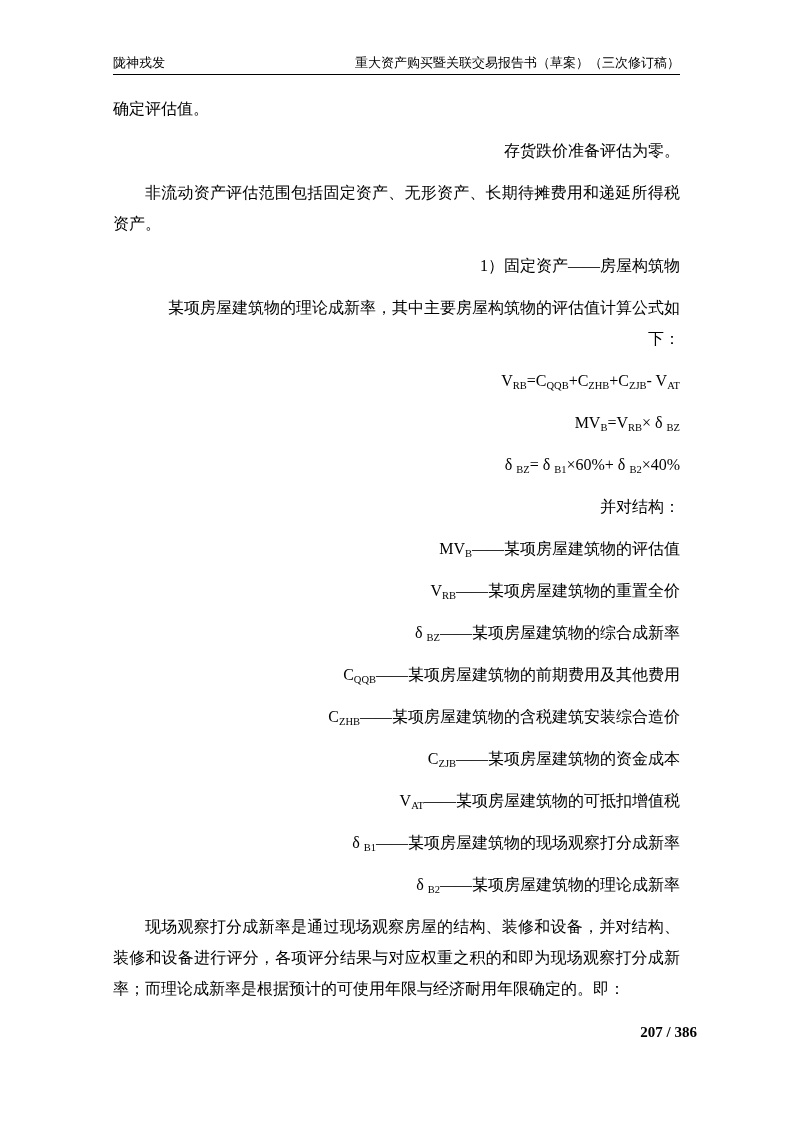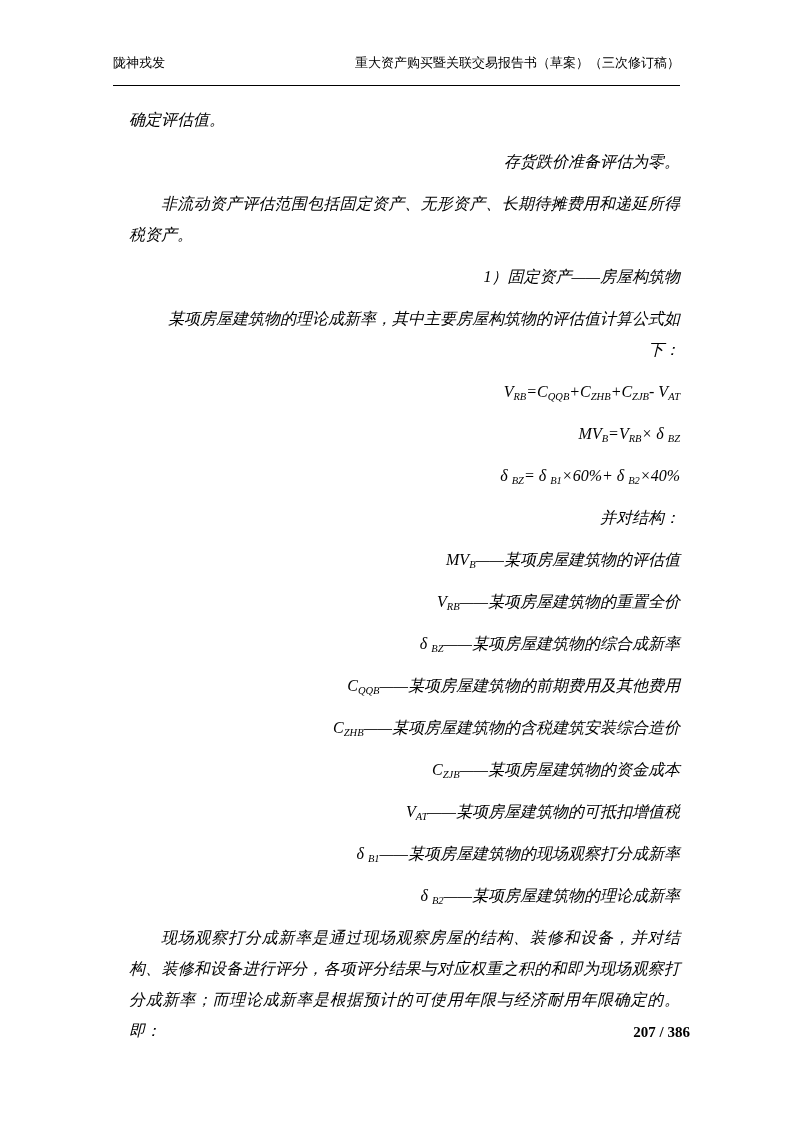--- a/index.html
+++ b/index.html
@@ -14,45 +14,44 @@
     font-family: "Liberation Serif", "DejaVu Serif", serif;
     color: #000000;
     overflow: hidden;
   }
   .header {
     display: flex;
     justify-content: space-between;
     align-items: flex-end;
     font-size: 13px;
     line-height: 16px;
-    padding-bottom: 14px;
+    padding-bottom: 3px;
     border-bottom: 1.5px solid #000000;
   }
   .content {
     padding-top: 18px;
   }
   .content p {
-    margin: 0 0 11px 16px;
+    margin: 0 0 11px 0;
     font-size: 16px;
     line-height: 31px;
     text-align: left;
     word-break: break-all;
-    font-style: italic;
   }
   .content p.indent { text-indent: 2em; text-align: right; }
   .content p.justify { text-align: justify; text-justify: inter-character; }
   sub {
     font-size: 10.5px;
     line-height: 0;
     vertical-align: -3px;
   }
   .footer {
     position: absolute;
     top: 1023px;
-    right: 103px;
+    right: 96px;
     font-size: 15px;
     font-weight: bold;
     line-height: 18px;
   }
 </style>
 </head>
 <body>
 
 <div class="page">
 

